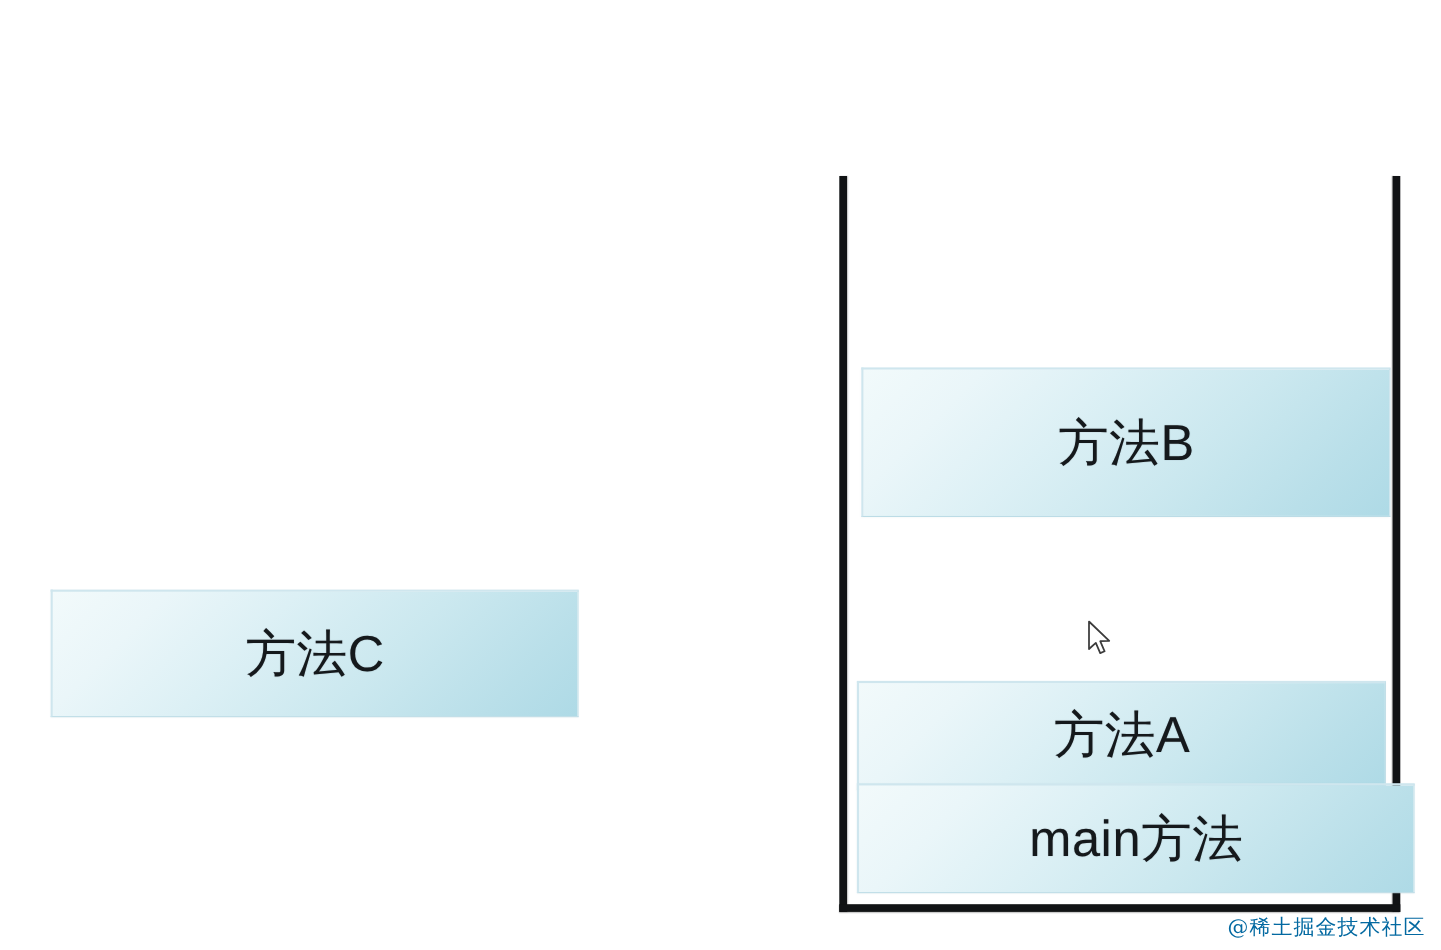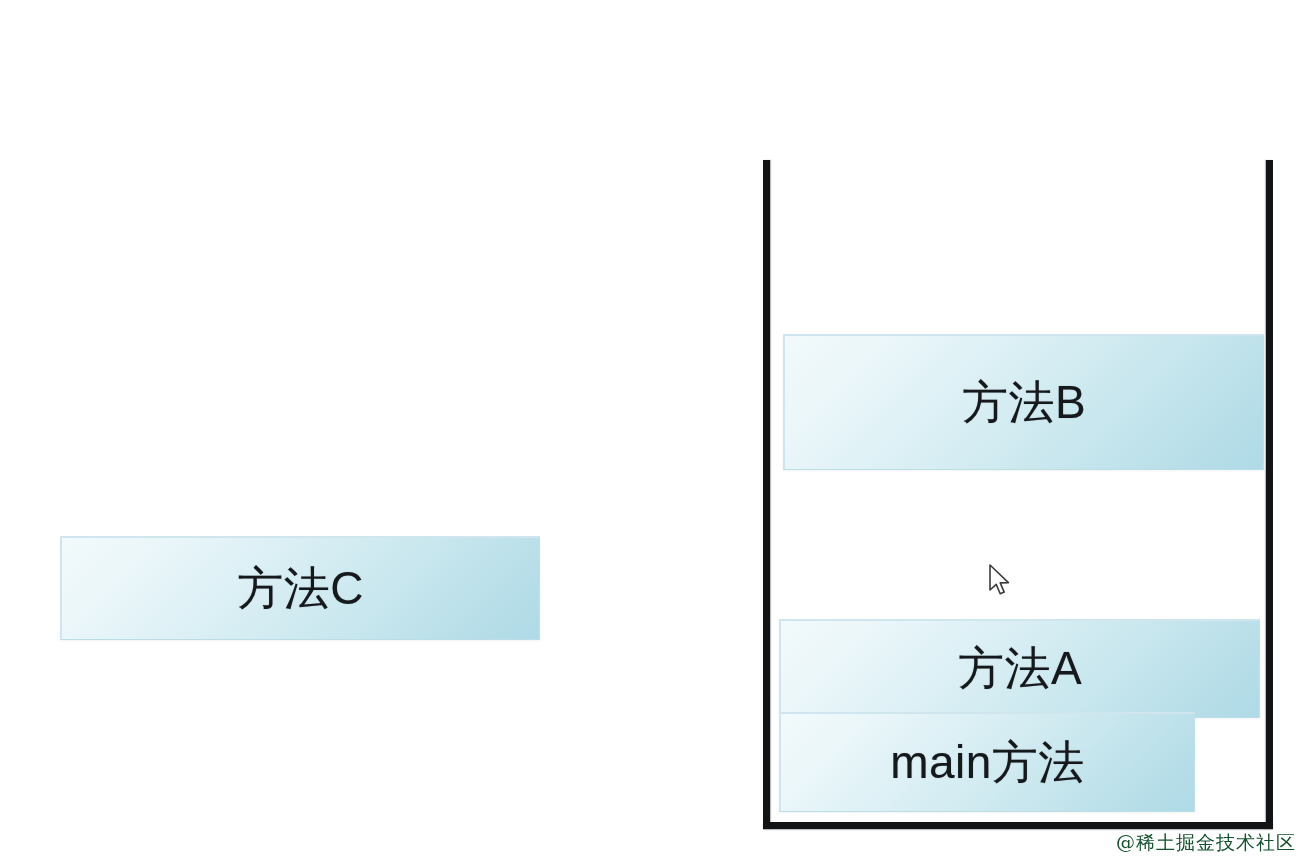--- a/index.html
+++ b/index.html
@@ -49,24 +49,24 @@
     color: #15191c;
     letter-spacing: 0.5px;
     font-weight: 400;
     white-space: nowrap;
     text-shadow: 0 0 1px rgba(20,24,28,0.35);
     transform: translateY(-1px);
   }
 
   
   #box-method-c {
-    left: 60px;
+    left: 46px;
     top: 536px;
     width: 480px;
-    height: 104px;
+    height: 116px;
   }
 
   
   #stack-frame {
     position: absolute;
     left: 763px;
     top: 160px;
     width: 510px;
     height: 669px;
   }
@@ -109,41 +109,41 @@
   #box-method-a {
     left: 16px;
     top: 431px;
     width: 481px;
     height: 99px;
     margin-top: 28px;
   }
   #box-method-main {
     left: 16px;
     top: 552px;
-    width: 416px;
+    width: 507px;
     height: 100px;
   }
 
   
   #mouse-cursor {
     position: absolute;
     left: 988px;
     top: 564px;
     width: 26px;
     height: 36px;
     pointer-events: none;
   }
 
   
   #watermark {
     position: absolute;
     right: 14px;
     bottom: 8px;
     font-size: 19px;
-    color: #14532d;
+    color: #0369a1;
     letter-spacing: 1px;
     font-family: "DejaVu Serif", "Liberation Serif", serif;
     white-space: nowrap;
     user-select: none;
   }
 </style>
 </head>
 <body>
 
 <div id="canvas">

